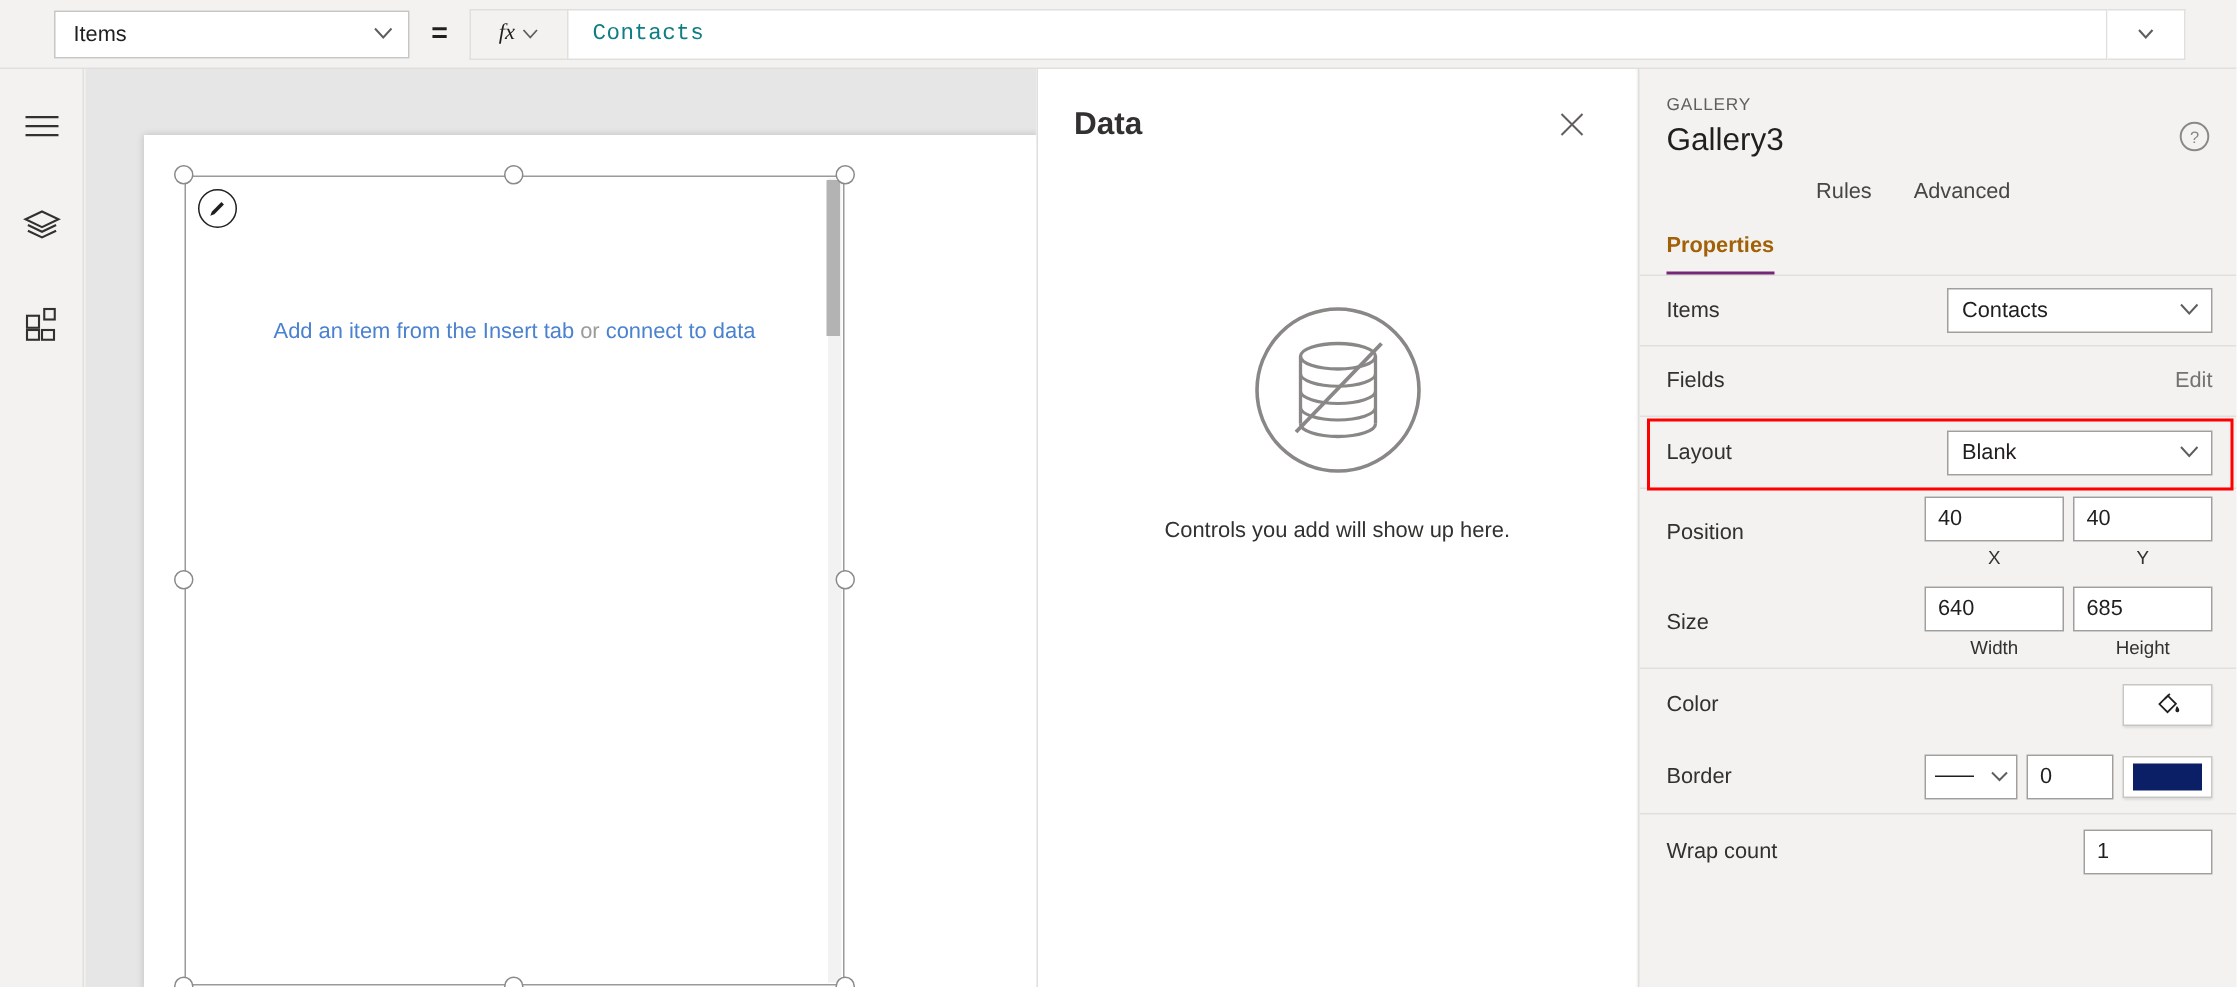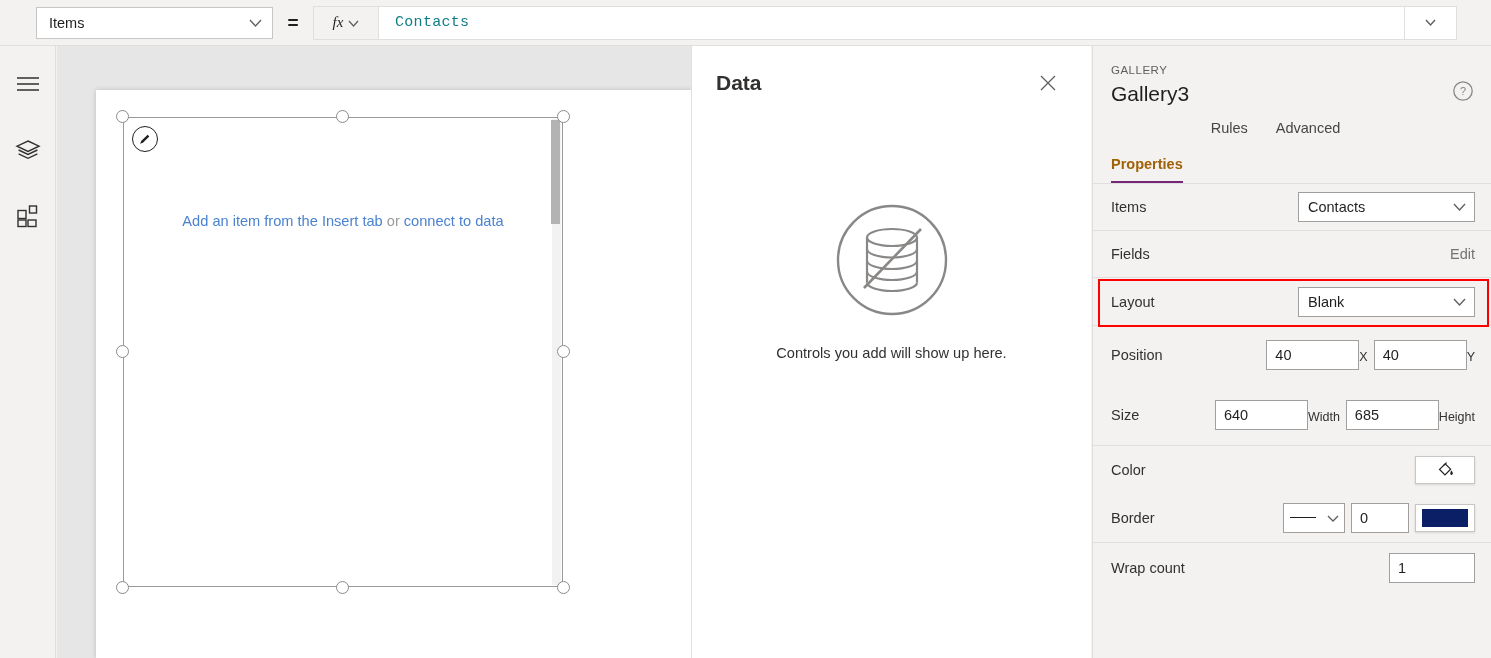--- a/index.html
+++ b/index.html
@@ -60,21 +60,21 @@
   .canvas-area {
     position: absolute; left: 57px; top: 46px; width: 634px; height: 612px;
     background: #e6e6e6; overflow: hidden;
   }
   .phone-canvas {
     position: absolute; left: 39px; top: 44px; width: 596px; height: 569px;
     background: #ffffff;
     box-shadow: 0 0 5px rgba(0,0,0,.18);
   }
   .gallery-sel {
-    position: absolute; left: 27px; top: 27px; width: 440px; height: 470px;
+    position: absolute; left: 27px; top: 27px; width: 440px; height: 540px;
   }
   .gallery-box {
     position: absolute; inset: 0;
     border: 1px solid #9a9a9a; background: #ffffff;
   }
   .gallery-hint {
     position: absolute; left: 0; right: 0; top: 95px;
     text-align: center; font-size: 14.6px; color: #9b9b9b;
   }
   .gallery-hint a { color: #4a82d0; text-decoration: none; cursor: pointer; }
@@ -166,21 +166,21 @@
   .switch {
     width: 46px; height: 22px; border-radius: 11px; background: #742774;
     position: relative; cursor: pointer;
   }
   .switch .knob {
     position: absolute; right: 3px; top: 3px; width: 16px; height: 16px;
     border-radius: 50%; background: #ffffff;
   }
 
   .numgrp { display: flex; gap: 6px; }
-  .numcell { display: flex; align-items: center; text-align: center; }
+  .numcell { display: flex; flex-direction: column; align-items: center; text-align: center; }
   .numbox {
     width: 93px; height: 30px; background: #ffffff; border: 1px solid #a19f9d;
     display: flex; align-items: center; padding-left: 8px;
     font-size: 14.5px; color: #201f1e; cursor: text;
   }
   .numcap { font-size: 12.5px; color: #323130; margin-top: 4px; }
 
   .swatch-btn {
     width: 60px; height: 28px; background: #ffffff; border: 1px solid #c8c6c4;
     display: flex; align-items: center; justify-content: center; cursor: pointer;

